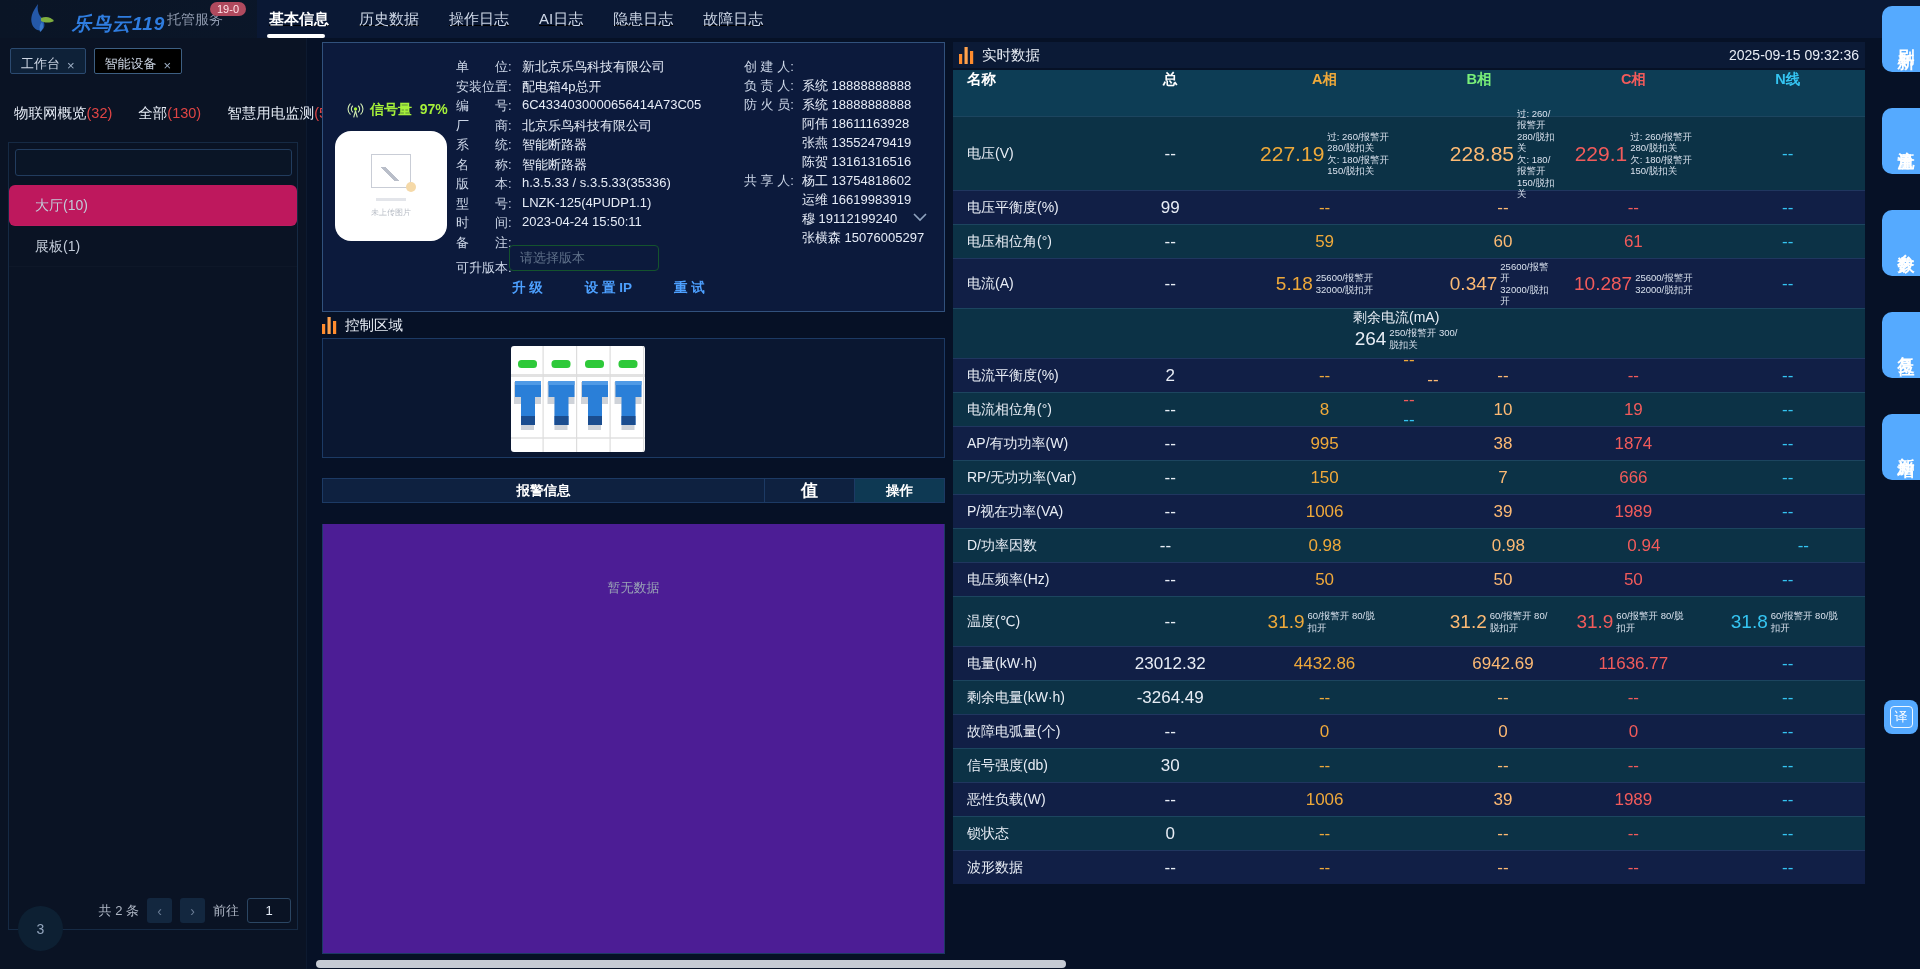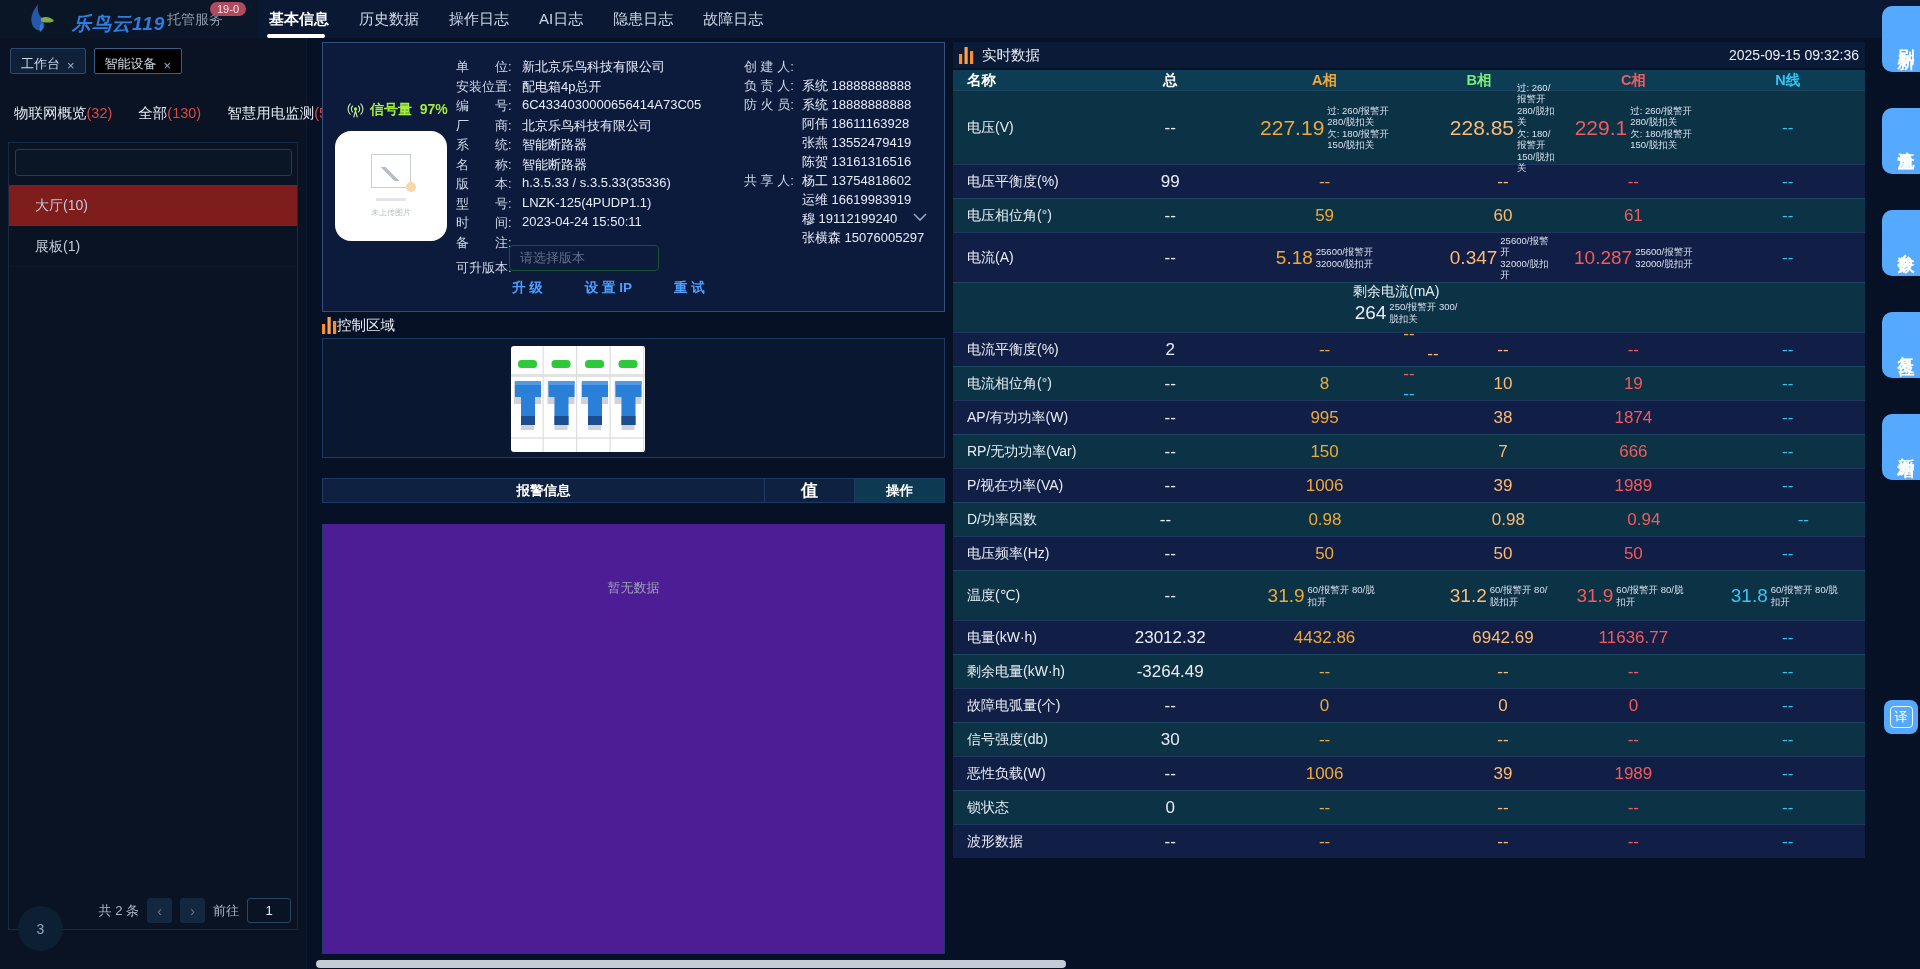--- a/index.html
+++ b/index.html
@@ -12,21 +12,21 @@
     background:linear-gradient(90deg,#0a1526,#0d1d38); }
   #logo-icon { position:absolute; left:24px; top:2px; }
   #logo-text { position:absolute; left:72px; top:11px; font-size:19px; font-weight:bold;
     font-style:italic; color:#2f7de0; letter-spacing:1px; }
   #menu-host { position:absolute; left:167px; top:11px; font-size:14px; color:#8d98ac; }
   #menu-badge { position:absolute; left:210px; top:2px; background:#b04a5e; color:#ffe3e8;
     font-size:11px; padding:1px 7px; border-radius:9px; }
 
   
   #tabsbar { position:absolute; left:257px; top:0; width:1663px; height:38px;
-    background:#0a1834; display:flex; align-items:center; padding-left:12px; gap:30px; z-index:5; }
+    background:#0a1834; display:flex; align-items:center; padding-left:12px; gap:30px; z-index:5;text-decoration:underline; }
   .tab { position:relative; color:#cfd8e8; font-size:15px; cursor:pointer; }
   .tab.active { color:#ffffff; font-weight:bold; }
   .tab.active::after { content:""; position:absolute; left:-2px; bottom:-9px; width:58px; height:4px;
     background:#ffffff; border-radius:2px; }
 
   
   #sidebar { position:absolute; left:0; top:38px; width:307px; height:931px; background:#0a1324;
     border-right:1px solid #0d1a30; }
   #chips { position:absolute; left:10px; top:10px; display:flex; gap:8px; }
   .chip { display:flex; align-items:flex-end; gap:7px; height:26px; padding:0 10px;
@@ -36,21 +36,21 @@
   #cats { position:absolute; left:14px; top:66px; display:flex; gap:26px; font-size:14.5px; color:#e4eaf4; }
   .cat { cursor:pointer; white-space:nowrap; }
   .cat .cnt { color:#e04545; }
   #tree-panel { position:absolute; left:8px; top:104px; right:8px; bottom:39px;
     border:1px solid #162a44; }
   #search-input { position:absolute; left:6px; top:6px; width:277px; height:27px; background:#0a1526;
     border:1px solid #223c5e; border-radius:3px; color:#dfe6f2; font-size:13px; padding:0 8px; outline:none; }
   #tree { position:absolute; left:0; top:42px; right:0; }
   .tree-item { height:41px; line-height:41px; padding-left:26px; color:#c2cbd8; font-size:14px;
     cursor:pointer; border-bottom:1px solid rgba(255,255,255,0.02); }
-  .tree-item.selected { background:#7f1d1d; }
+  .tree-item.selected { background:#be185d;border-radius:6px; }
   #pagination { position:absolute; right:6px; bottom:6px; display:flex; align-items:center; gap:8px; }
   #pg-total { color:#aeb6c4; font-size:13px; }
   .pg-btn { width:25px; height:25px; background:#13273f; border-radius:3px; color:#6b7d96;
     display:flex; align-items:center; justify-content:center; font-size:14px; cursor:pointer; }
   #pg-goto { color:#aeb6c4; font-size:13px; }
   #pg-input { width:44px; height:25px; background:transparent; border:1px solid #2b4663; border-radius:3px;
     color:#e6ecf7; font-size:13px; text-align:center; outline:none; }
   #fab { position:absolute; left:18px; top:868px; width:45px; height:45px; border-radius:50%;
     background:#0d2033; color:#93a5bd; font-size:14px; display:flex; align-items:center; justify-content:center;
     z-index:9; cursor:pointer; }
@@ -78,21 +78,21 @@
   .ct-label { width:58px; color:#cdd7e8; white-space:pre; }
   .ct-value { color:#e6ecf7; white-space:nowrap; }
   #contact-expand { position:absolute; left:590px; top:170px; cursor:pointer; }
   #upgrade-label { position:absolute; left:133px; top:216px; font-size:13px; color:#cdd7e8; }
   #version-select { position:absolute; left:186px; top:202px; width:150px; height:26px;
     border:1px solid #14532d; border-radius:4px; color:#5f7089; font-size:13px;
     line-height:24px; padding-left:10px; cursor:pointer; background:#0c1a3c; }
   #upgrade-btns { position:absolute; left:189px; top:236px; display:flex; gap:42px; }
   .link-btn { color:#4da0ff; font-size:13.5px; font-weight:bold; cursor:pointer; white-space:pre; }
 
-  .sec-head { position:absolute; display:flex; align-items:center; gap:0; color:#e8edf5; font-size:14.5px; }
+  .sec-head { position:absolute; display:flex; align-items:center; gap:8px; color:#e8edf5; font-size:14.5px; }
   #ctrl-head { left:322px; top:316px; }
   #ctrl-panel { position:absolute; left:322px; top:338px; width:623px; height:120px;
     background:#0a1731; border:1px solid #1c3a64; }
   #breaker { position:absolute; left:188px; top:7px; }
 
   #alarm-head { position:absolute; left:322px; top:478px; width:623px; height:25px; display:flex;
     background:#0e2140; border:1px solid #1c3a64; }
   .al-cell { display:flex; align-items:center; justify-content:center; color:#ffffff;
     font-size:13.5px; font-weight:bold; border-left:1px solid #1c3a64; }
   .al-cell.first { flex:1; border-left:none; }
@@ -101,21 +101,21 @@
   #alarm-body { position:absolute; left:322px; top:524px; width:623px; height:430px;
     background:#4c1d95; border:1px solid #1c3a64; border-top:none; }
   #alarm-empty { margin-top:55px; text-align:center; color:#9aa4b6; font-size:13px; }
 
   
   #rt-head { position:absolute; left:953px; top:42px; width:912px; height:26px;
     background:#0b1a36; display:flex; align-items:center; gap:8px; padding-left:6px; }
   #rt-title { color:#e8edf5; font-size:14.5px; }
   #rt-time { position:absolute; right:6px; color:#e8edf5; font-size:14px; }
   #rt-table { position:absolute; left:953px; top:70px; width:912px; }
-  #rt-cols { display:flex; height:20px; background:#0d3d55; align-items:center; }
+  #rt-cols { display:flex; height:46px; background:#0d3d55; align-items:flex-start; }
   .rt-hcell { font-size:14.5px; font-weight:bold; text-align:center; }
   .cw0 { width:140px; text-align:left; padding-left:14px; }
   .cw1,.cw2,.cw3,.cw4,.cw5 { width:154.4px; }
   .hc0,.hc1 { color:#ffffff; }
   .hc2 { color:#efa93a; } .hc3 { color:#79ef79; } .hc4 { color:#f25b5b; } .hc5 { color:#35c5f2; }
   .rt-row { display:flex; align-items:center; border-top:1px solid rgba(86,137,185,0.22); }
   .rt-row.z0 { background:#0c3246; }
   .rt-row.z1 { background:#111f46; }
   .rt-label { width:140px; padding-left:14px; color:#e8edf5; font-size:14px; }
   .rt-cell { width:154.4px; display:flex; align-items:center; justify-content:center; }

